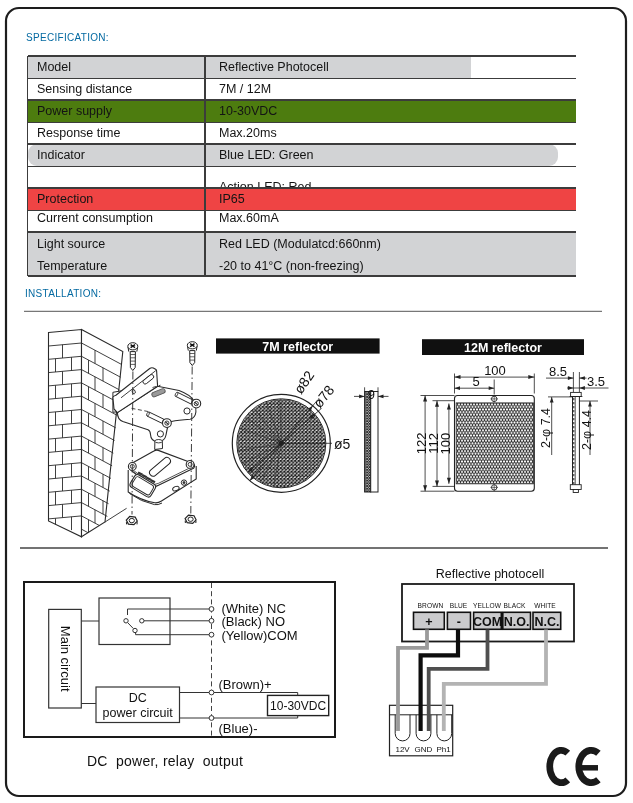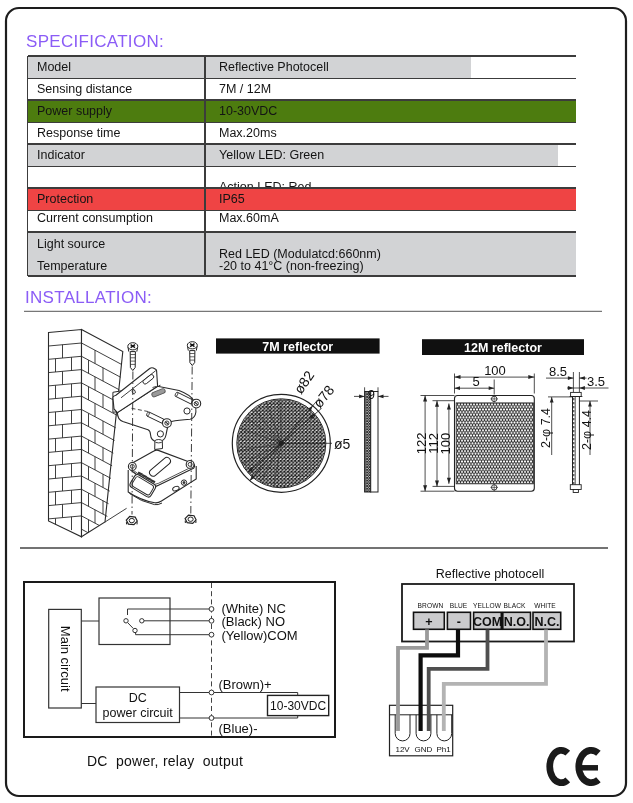--- a/index.html
+++ b/index.html
@@ -1,55 +1,55 @@
 <!DOCTYPE html>
 <html><head><meta charset="utf-8">
 <style>
 html,body{margin:0;padding:0;width:633px;height:803px;background:#ffffff;overflow:hidden}
 body{font-family:"Liberation Sans",sans-serif;color:#141414;font-size:12.5px;position:relative}
-.hd{position:absolute;letter-spacing:0.3px;font-size:17px;color:#8b5cf6}
+.hd{position:absolute;letter-spacing:0.3px;font-size:10px;color:#0369a1}
 </style></head>
 <body>
 <div class="hd" style="left:26px;top:31.5px">SPECIFICATION:</div>
 <div class="hd" style="left:25px;top:288px">INSTALLATION:</div>
 <div style="position:absolute;left:27.5px;top:55.5px;width:443px;height:22.5px;background:#d2d3d5;">
     <span style="position:absolute;left:9.5px;top:50%;transform:translateY(-50%)">Model</span>
     <span style="position:absolute;left:191.5px;top:50%;transform:translateY(-50%)">Reflective Photocell</span>
   </div>
 <div style="position:absolute;left:27.5px;top:78px;width:548.5px;height:22px;">
     <span style="position:absolute;left:9.5px;top:50%;transform:translateY(-50%)">Sensing distance</span>
     <span style="position:absolute;left:191.5px;top:50%;transform:translateY(-50%)">7M / 12M</span>
   </div>
 <div style="position:absolute;left:27.5px;top:100px;width:548.5px;height:22px;background:#4d7c0f;">
     <span style="position:absolute;left:9.5px;top:50%;transform:translateY(-50%)">Power supply</span>
     <span style="position:absolute;left:191.5px;top:50%;transform:translateY(-50%)">10-30VDC</span>
   </div>
 <div style="position:absolute;left:27.5px;top:122px;width:548.5px;height:22px;">
     <span style="position:absolute;left:9.5px;top:50%;transform:translateY(-50%)">Response time</span>
     <span style="position:absolute;left:191.5px;top:50%;transform:translateY(-50%)">Max.20ms</span>
   </div>
-<div style="position:absolute;left:27.5px;top:144px;width:530px;height:22px;background:#d2d3d5;">
+<div style="position:absolute;left:27.5px;top:144px;width:530px;height:22px;background:#d2d3d5;border-radius:9px;">
     <span style="position:absolute;left:9.5px;top:50%;transform:translateY(-50%)">Indicator</span>
-    <span style="position:absolute;left:191.5px;top:50%;transform:translateY(-50%)">Yellow LED: Green</span>
+    <span style="position:absolute;left:191.5px;top:50%;transform:translateY(-50%)">Blue LED: Green</span>
   </div>
 <div style="position:absolute;left:27.5px;top:168px;width:548.5px;height:37px;">
     <span style="position:absolute;left:9.5px;top:50%;transform:translateY(-50%)"></span>
     <span style="position:absolute;left:191.5px;top:50%;transform:translateY(-50%)">Action LED: Red</span>
   </div>
 <div style="position:absolute;left:27.5px;top:187.5px;width:548.5px;height:22.5px;background:#ef4444;">
     <span style="position:absolute;left:9.5px;top:50%;transform:translateY(-50%)">Protection</span>
     <span style="position:absolute;left:191.5px;top:50%;transform:translateY(-50%)">IP65</span>
   </div>
 <div style="position:absolute;left:27.5px;top:210px;width:548.5px;height:16px;">
     <span style="position:absolute;left:9.5px;top:50%;transform:translateY(-50%)">Current consumption</span>
     <span style="position:absolute;left:191.5px;top:50%;transform:translateY(-50%)">Max.60mA</span>
   </div>
 <div style="position:absolute;left:27.5px;top:232px;width:548.5px;height:43.5px;background:#d2d3d5;">
     <span style="position:absolute;left:9.5px;top:11.5px;transform:translateY(-50%)">Light source</span>
-    <span style="position:absolute;left:191.5px;top:22px;transform:translateY(-50%)">Red LED (Modulatcd:660nm)</span>
+    <span style="position:absolute;left:191.5px;top:12px;transform:translateY(-50%)">Red LED (Modulatcd:660nm)</span>
     <span style="position:absolute;left:9.5px;top:33.5px;transform:translateY(-50%)">Temperature</span>
     <span style="position:absolute;left:191.5px;top:33.5px;transform:translateY(-50%)">-20 to 41°C (non-freezing)</span>
   </div>
 <div style="position:absolute;left:27.5px;top:54.50px;width:548.5px;height:2px;background:#3c3c3c"></div>
 <div style="position:absolute;left:27.5px;top:77.50px;width:548.5px;height:1px;background:#3c3c3c"></div>
 <div style="position:absolute;left:27.5px;top:99.00px;width:548.5px;height:2px;background:#3c3c3c"></div>
 <div style="position:absolute;left:27.5px;top:121.50px;width:548.5px;height:1px;background:#3c3c3c"></div>
 <div style="position:absolute;left:27.5px;top:143.00px;width:548.5px;height:2px;background:#3c3c3c"></div>
 <div style="position:absolute;left:27.5px;top:165.50px;width:548.5px;height:1px;background:#3c3c3c"></div>
 <div style="position:absolute;left:27.5px;top:186.50px;width:548.5px;height:2px;background:#3c3c3c"></div>

